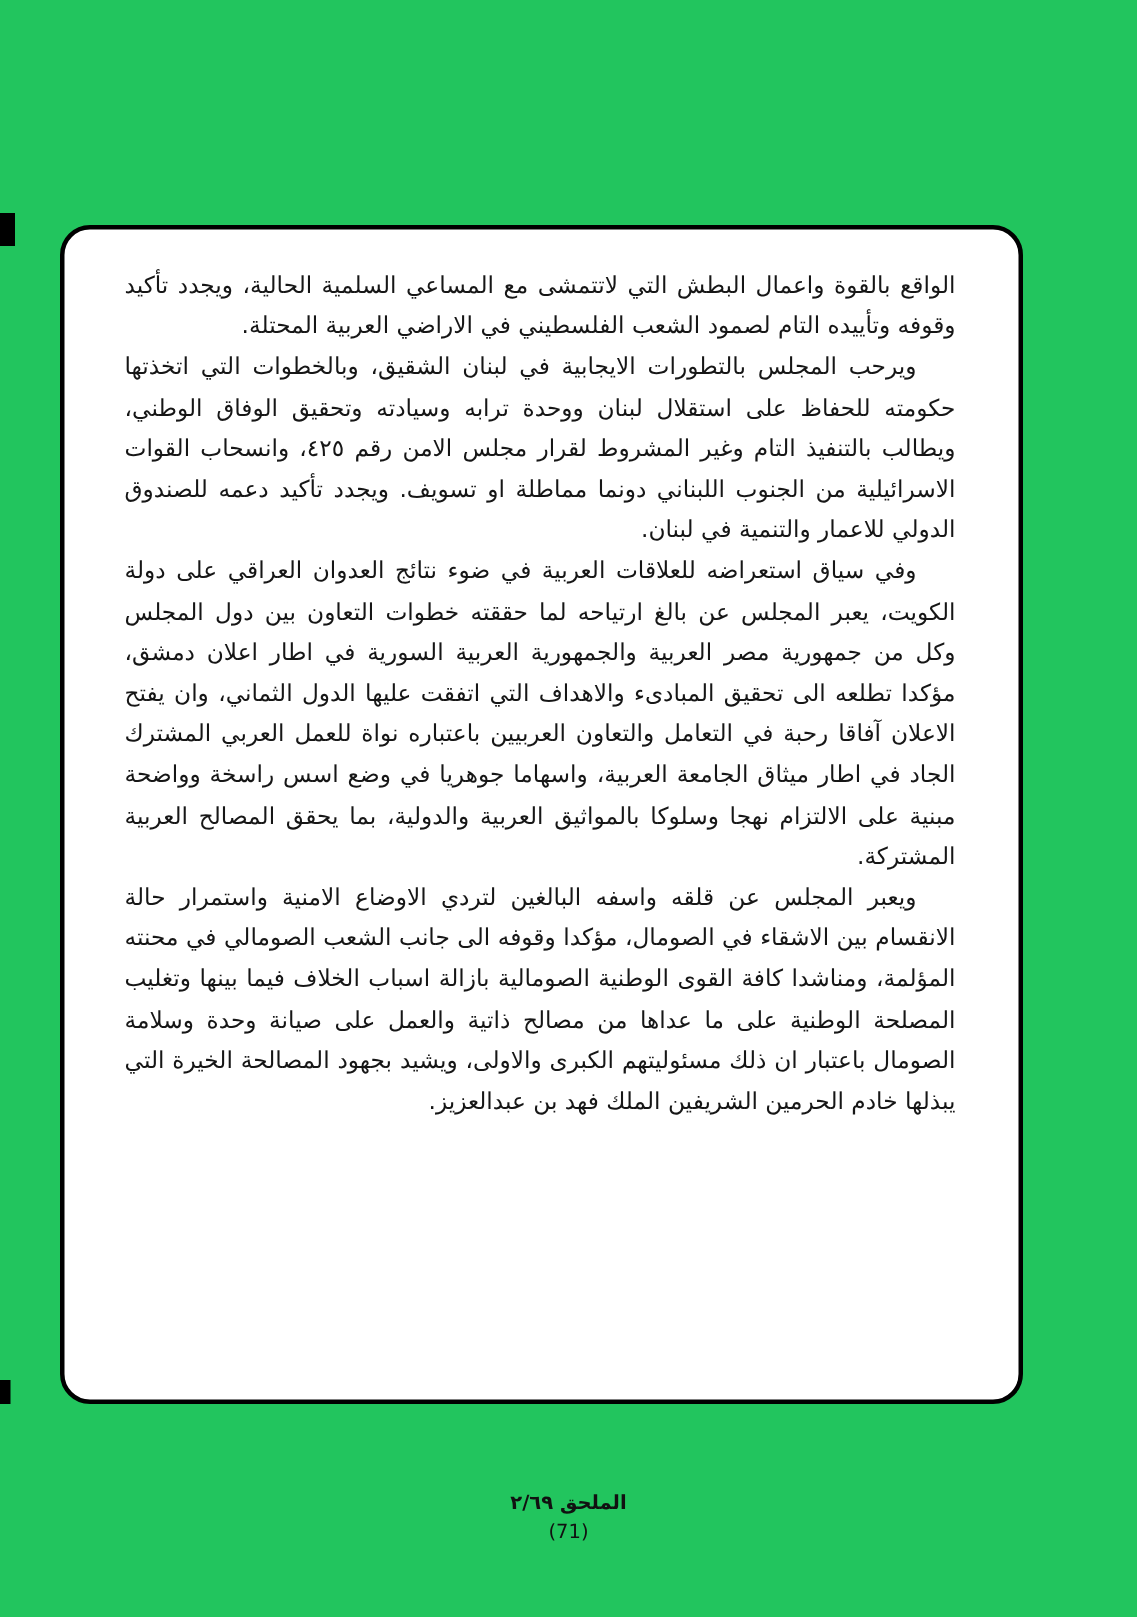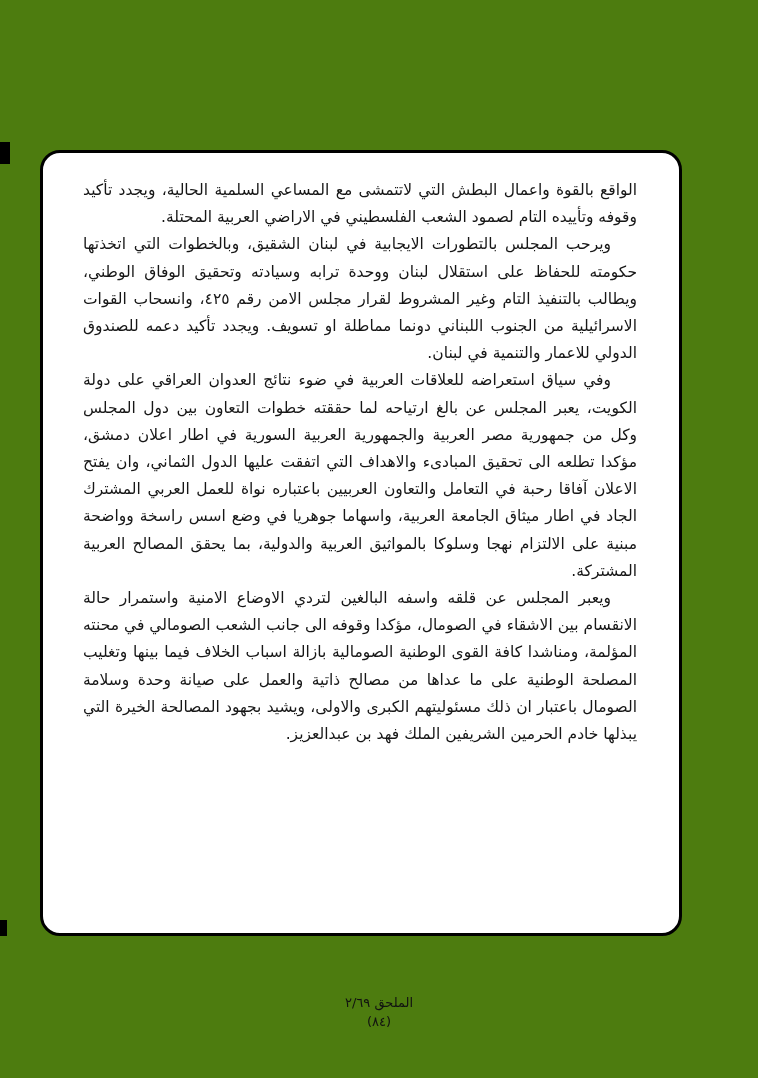--- a/index.html
+++ b/index.html
@@ -6,21 +6,21 @@
   html, body { margin: 0; padding: 0; }
   body {
     width: 758px; height: 1078px;
     background: #ffffff;
     font-family: "DejaVu Sans", sans-serif;
     color: #111111;
   }
   .page {
     position: relative;
     width: 758px; height: 1078px;
-    background: #4d7c0f;
+    background: #22c55e;
     overflow: hidden;
   }
   
   .scan-mark { position: absolute; left: 0; background: #000000; }
   .scan-mark.top    { top: 142px; width: 10px; height: 22px; }
   .scan-mark.bottom { top: 920px; width: 7px;  height: 16px; }
   
   .frame {
     position: absolute;
     left: 40px; top: 150px;
@@ -43,21 +43,21 @@
   .textblock p { margin: 0; text-indent: 26px; }
   .textblock p.no-indent { text-indent: 0; }
   .footer {
     position: absolute;
     top: 995px; left: 0;
     width: 100%;
     text-align: center;
     direction: rtl;
   }
   .annex {
-    font-weight: normal;
+    font-weight: bold;
     font-size: 13px;
     color: #111111;
   }
   .pagenum {
     font-size: 13px;
     margin-top: 4px;
     color: #111111;
   }
 </style>
 </head>
@@ -72,16 +72,16 @@
     <div class="textblock">
       <p class="no-indent">الواقع بالقوة واعمال البطش التي لاتتمشى مع المساعي السلمية الحالية، ويجدد تأكيد وقوفه وتأييده التام لصمود الشعب الفلسطيني في الاراضي العربية المحتلة.</p>
       <p>ويرحب المجلس بالتطورات الايجابية في لبنان الشقيق، وبالخطوات التي اتخذتها حكومته للحفاظ على استقلال لبنان ووحدة ترابه وسيادته وتحقيق الوفاق الوطني، ويطالب بالتنفيذ التام وغير المشروط لقرار مجلس الامن رقم ٤٢٥، وانسحاب القوات الاسرائيلية من الجنوب اللبناني دونما مماطلة او تسويف. ويجدد تأكيد دعمه للصندوق الدولي للاعمار والتنمية في لبنان.</p>
       <p>وفي سياق استعراضه للعلاقات العربية في ضوء نتائج العدوان العراقي على دولة الكويت، يعبر المجلس عن بالغ ارتياحه لما حققته خطوات التعاون بين دول المجلس وكل من جمهورية مصر العربية والجمهورية العربية السورية في اطار اعلان دمشق، مؤكدا تطلعه الى تحقيق المبادىء والاهداف التي اتفقت عليها الدول الثماني، وان يفتح الاعلان آفاقا رحبة في التعامل والتعاون العربيين باعتباره نواة للعمل العربي المشترك الجاد في اطار ميثاق الجامعة العربية، واسهاما جوهريا في وضع اسس راسخة وواضحة مبنية على الالتزام نهجا وسلوكا بالمواثيق العربية والدولية، بما يحقق المصالح العربية المشتركة.</p>
       <p>ويعبر المجلس عن قلقه واسفه البالغين لتردي الاوضاع الامنية واستمرار حالة الانقسام بين الاشقاء في الصومال، مؤكدا وقوفه الى جانب الشعب الصومالي في محنته المؤلمة، ومناشدا كافة القوى الوطنية الصومالية بازالة اسباب الخلاف فيما بينها وتغليب المصلحة الوطنية على ما عداها من مصالح ذاتية والعمل على صيانة وحدة وسلامة الصومال باعتبار ان ذلك مسئوليتهم الكبرى والاولى، ويشيد بجهود المصالحة الخيرة التي يبذلها خادم الحرمين الشريفين الملك فهد بن عبدالعزيز.</p>
     </div>
   </div>
 
   <div class="footer">
     <div class="annex">الملحق ٢/٦٩</div>
-    <div class="pagenum">(٨٤)</div>
+    <div class="pagenum">(71)</div>
   </div>
 
 </div>
 
 </body></html>

